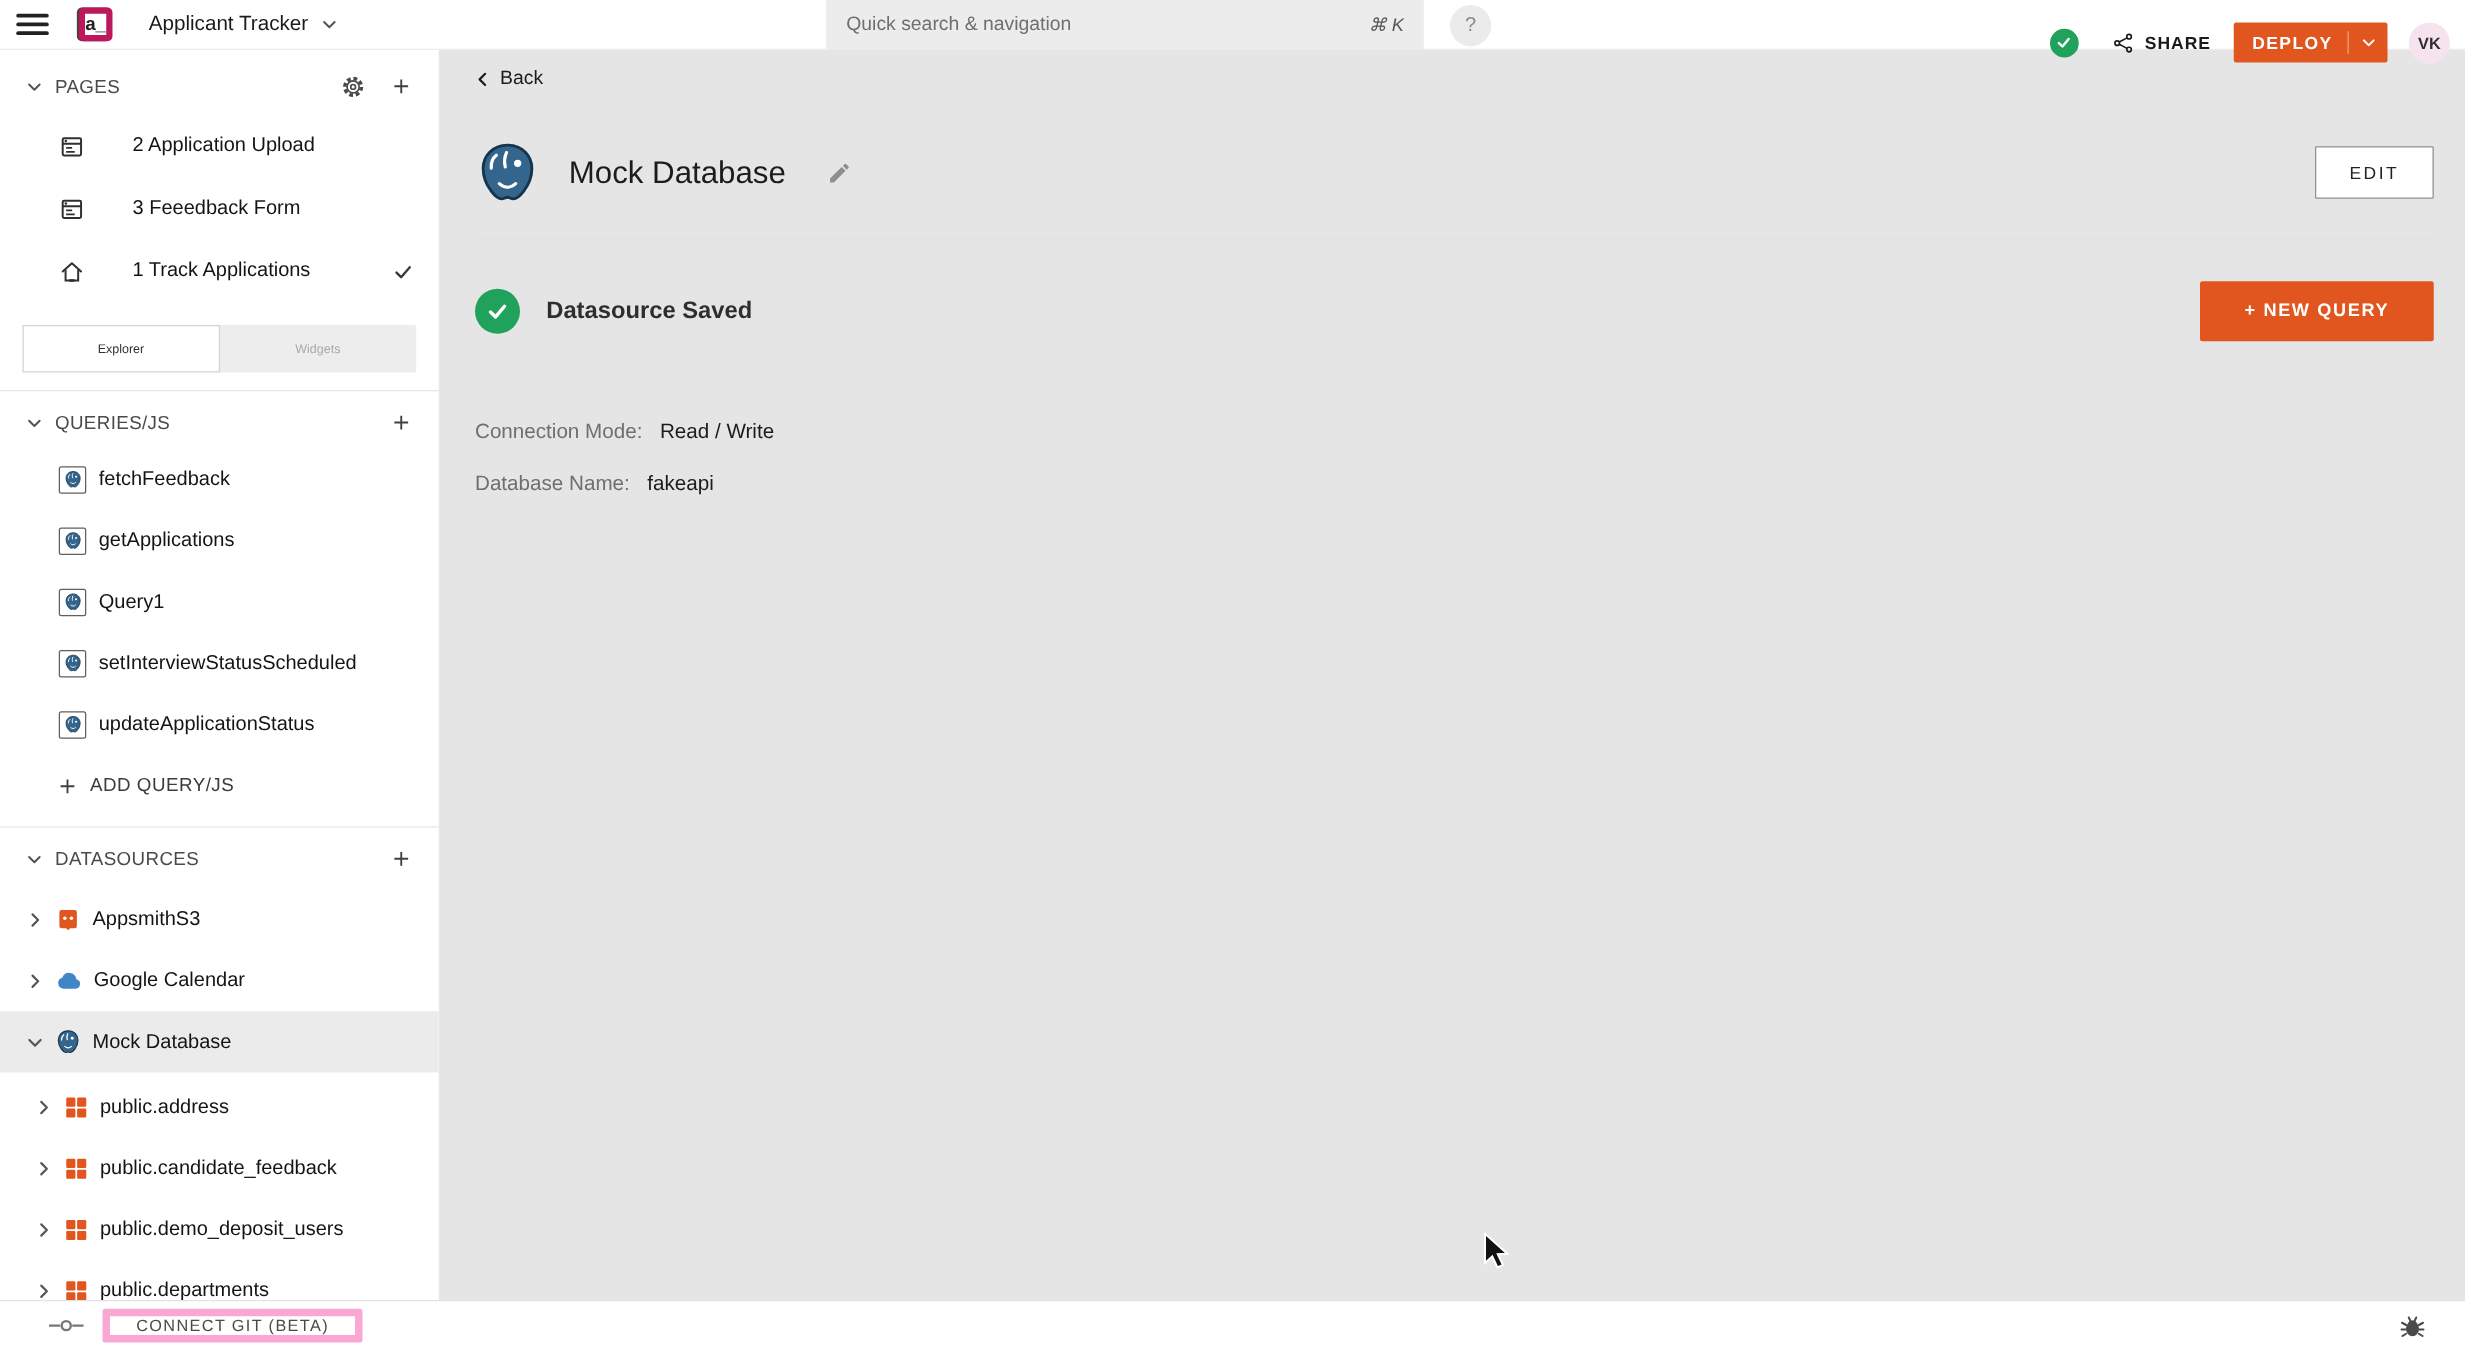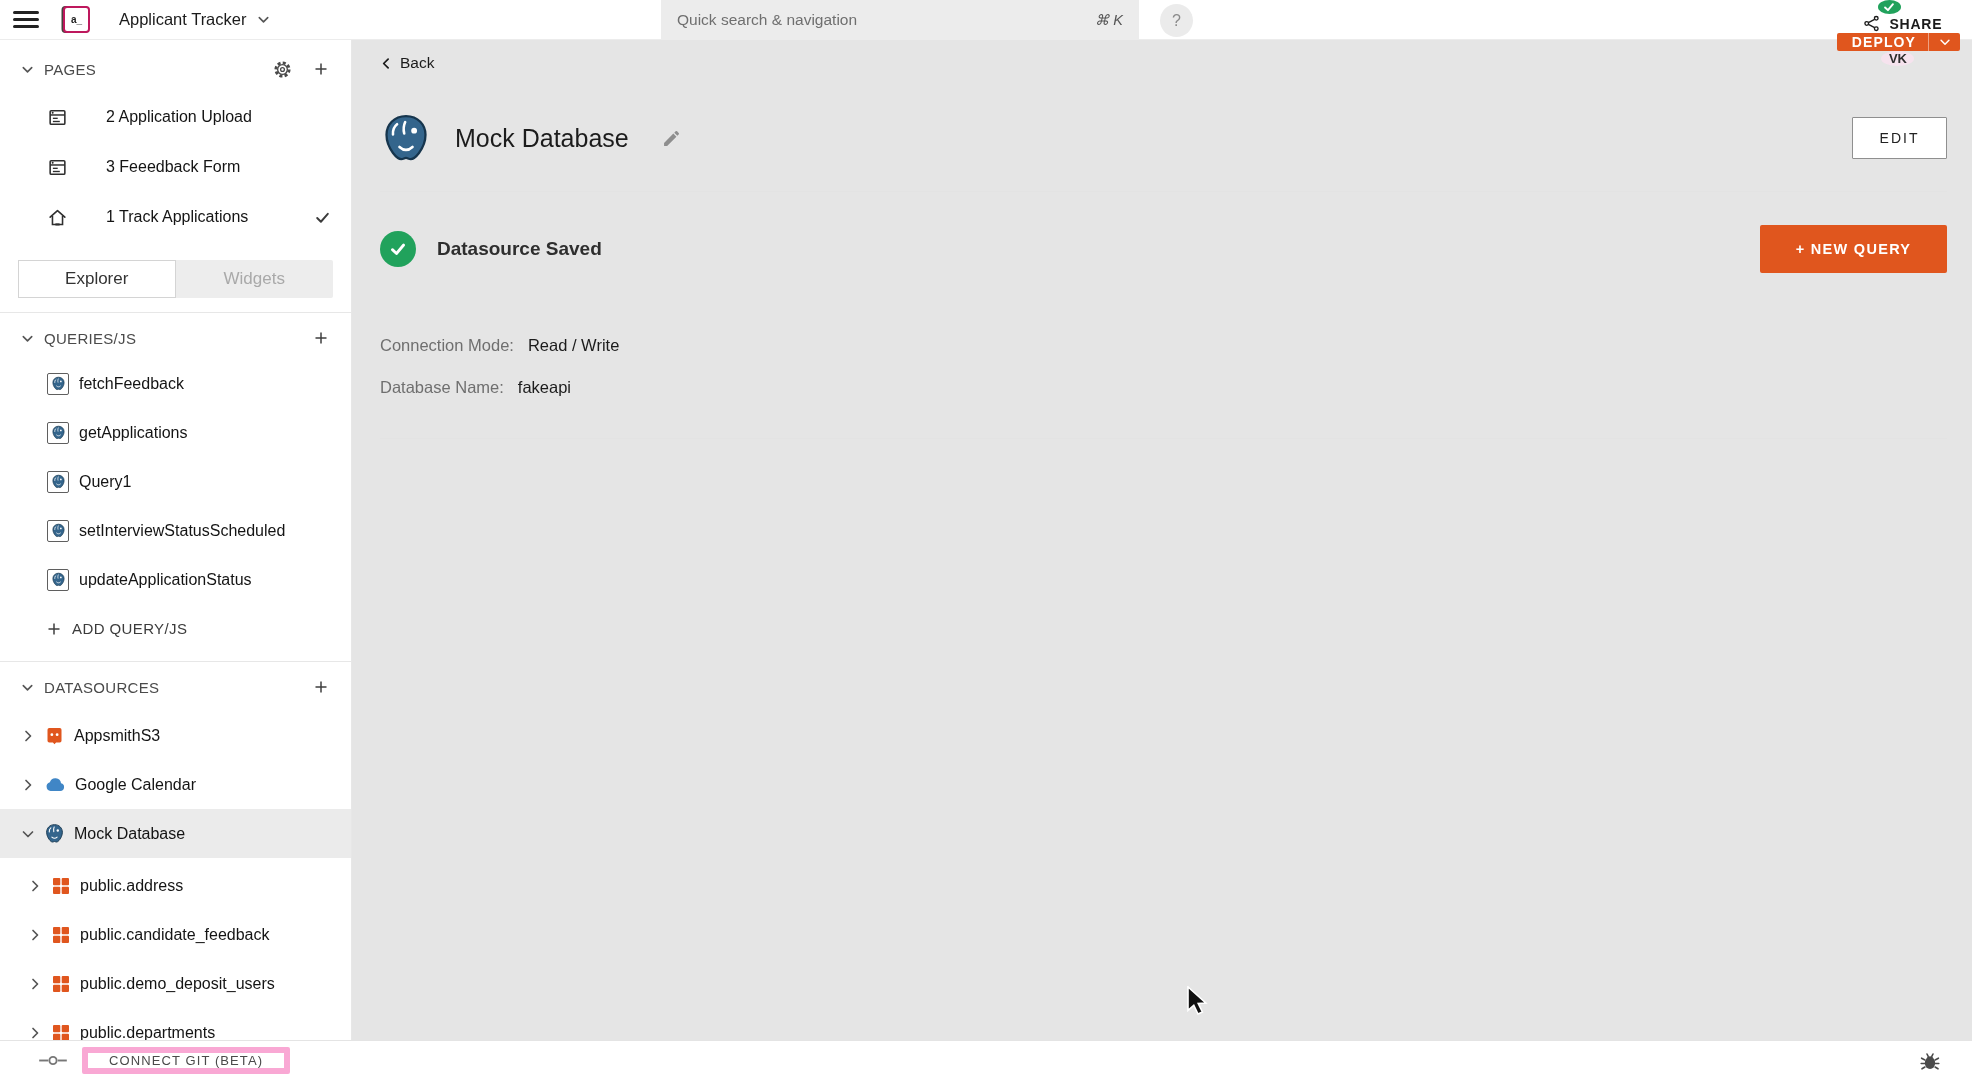--- a/index.html
+++ b/index.html
@@ -4,30 +4,30 @@
 <style>
   * { margin:0; padding:0; box-sizing:border-box; }
   html,body { width:1972px; height:1080px; overflow:hidden; background:#fff;
     font-family:"Liberation Sans", sans-serif; color:#141414; }
 
   
   .topbar { position:absolute; top:0; left:0; width:1972px; height:40px; background:#fff;
     border-bottom:1px solid #ECECEC; display:flex; align-items:center; z-index:20; }
   .hamburger { width:26px; margin-left:13px; cursor:pointer; }
   .hamburger span { display:block; height:2.4px; background:#222; border-radius:2px; margin:4.6px 0; }
-  .logo-box { margin-left:24px; width:27px; height:27px; border:2px solid #be185d; border-radius:4px;
-    display:flex; align-items:center; justify-content:center; font-weight:700; font-size:10px; color:#222;
+  .logo-box { margin-left:24px; width:27px; height:27px; border:5px solid #be185d; border-radius:4px;
+    display:flex; align-items:center; justify-content:center; font-weight:700; font-size:15px; color:#222;
     background:#fff; box-shadow:-1.5px 0 0 #44413c; }
   .app-title { margin-left:29px; display:flex; align-items:center; gap:10px; font-size:16.5px; color:#1b1b1b; cursor:pointer; }
   .search-box { position:absolute; left:661px; top:0; width:478px; height:40px; background:#ECECEC;
     display:flex; align-items:center; padding:0 16px; font-size:15.5px; color:#6F6F6F; cursor:text; }
   .search-box .shortcut { margin-left:auto; font-style:italic; color:#555; font-size:14.5px; }
   .help-circle { position:absolute; left:1160px; top:4px; width:33px; height:33px; border-radius:50%;
     background:#EBEBEB; color:#8A8A8A; font-size:16px; display:flex; align-items:center; justify-content:center; cursor:pointer; }
-  .topbar-right { position:absolute; right:12px; top:0; height:40px; display:flex; align-items:center;flex-direction:column; }
+  .topbar-right { position:absolute; right:12px; top:14px; height:40px; display:flex; align-items:center; }
   .check-circle-sm { width:23px; height:23px; border-radius:50%; background:#21A25C;
     display:flex; align-items:center; justify-content:center; }
   .share-btn { display:flex; align-items:center; gap:8px; margin-left:26px; background:none; border:none;
     font-family:inherit; font-size:14px; font-weight:600; letter-spacing:.8px; color:#1b1b1b; cursor:pointer; }
   .deploy-btn { margin-left:18px; height:32px; background:#E0561E; color:#fff; display:flex; align-items:center;
     border:none; border-radius:2px; padding:0 0 0 15px; font-family:inherit; font-size:14px; font-weight:700;
     letter-spacing:1.1px; cursor:pointer; }
   .deploy-btn .dsep { width:1px; height:18px; background:rgba(255,255,255,.45); margin:0 9px 0 12px; }
   .deploy-btn svg { margin-right:8px; }
   .avatar { margin-left:17px; width:33px; height:33px; border-radius:50%; background:#F6E3EE;
@@ -39,21 +39,21 @@
   .section-header { height:30px; display:flex; align-items:center; padding:0 20px; color:#4A4A4A;
     font-size:15px; font-weight:500; letter-spacing:.3px; }
   .section-header .hlabel { margin-left:9px; }
   .section-header .spacer { margin-left:auto; }
   .icon-btn { background:none; border:none; cursor:pointer; display:flex; align-items:center; padding:2px; }
   .nav-item { height:50px; display:flex; align-items:center; padding-left:47px; font-size:16px; color:#141414; cursor:pointer;gap:28px; }
   .nav-item .nlabel { margin-left:10px; }
   .nav-item .trail { margin-left:auto; margin-right:20px; }
   .tabs { margin:18px 18px 0 18px; height:38px; background:#EDEDED; border-radius:2px;
     display:grid; grid-template-columns:1fr 1fr; }
-  .tab { display:flex; align-items:center; justify-content:center; font-size:17px; cursor:pointer; }
+  .tab { display:flex; align-items:center; justify-content:center; font-size:10px; cursor:pointer; }
   .tab.active { background:#fff; border:1px solid #D4D4D4; color:#333; }
   .tab.inactive { color:#A9A9A9; }
   .h-divider { height:1px; background:#E7E7E7; }
   .q-item { height:49px; display:flex; align-items:center; padding-left:47px; font-size:16px; cursor:pointer; }
   .q-icon-box { width:22px; height:22px; border:1px solid #5F5F5F; border-radius:2px;
     display:flex; align-items:center; justify-content:center; background:#fff; }
   .q-item .nlabel { margin-left:10px; }
   .add-query { height:49px; display:flex; align-items:center; padding-left:46px; font-size:15px;
     letter-spacing:.4px; color:#3b3b3b; cursor:pointer; }
   .add-query .nlabel { margin-left:10px; }

